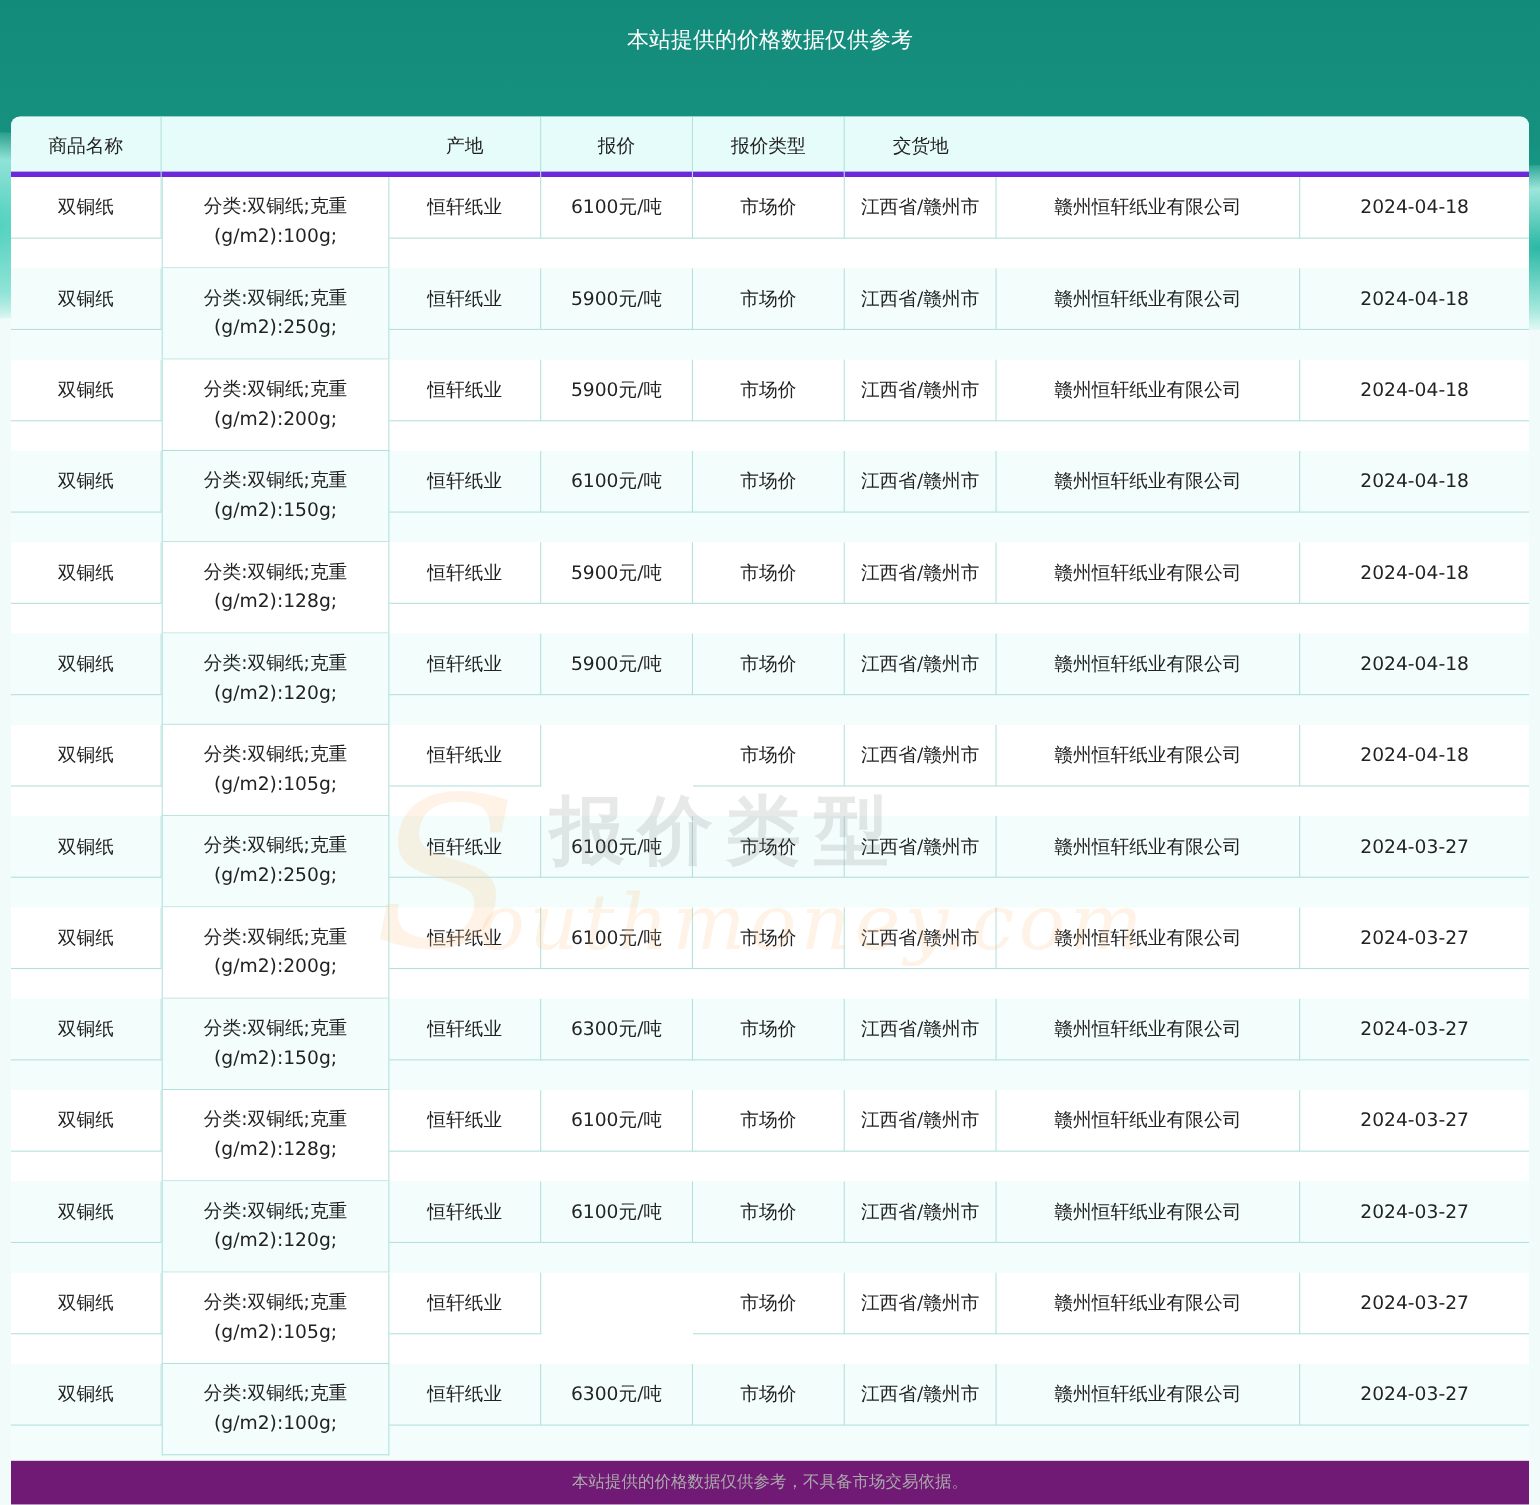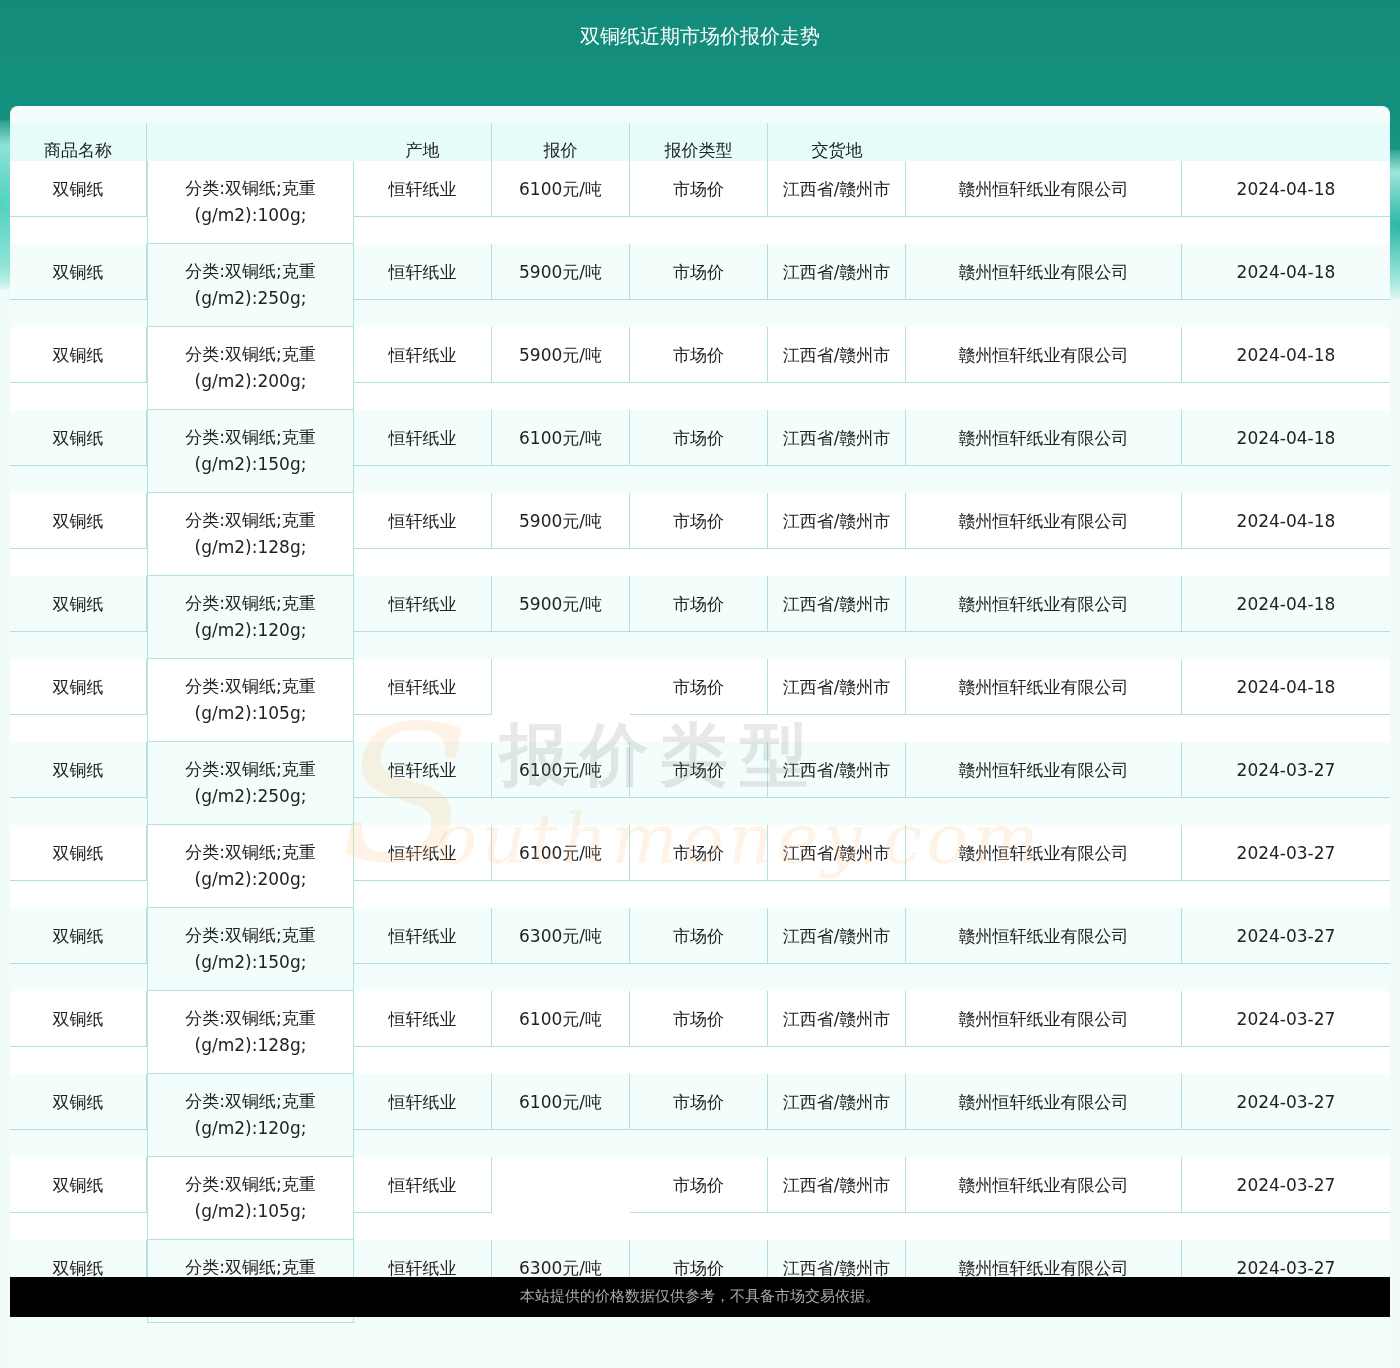--- a/index.html
+++ b/index.html
@@ -22,22 +22,22 @@
   }
   .title {
     position:absolute; left:0; top:20px; width:1400px; text-align:center;
     color:#ffffff; font-size:20px; line-height:33px;
   }
   .card {
     position:absolute; left:10px; top:106px; width:1380px; height:1262px;
     background:#f3fdfc; border-radius:8px 8px 0 0; overflow:hidden;
   }
   .thead {
-    position:absolute; left:0; top:17px; width:1380px; height:55px;
-    background:#e6fcfa; border-bottom:1px solid #6d28d9;
+    position:absolute; left:0; top:0; width:1380px; height:55px;
+    background:#e6fcfa; border-bottom:5px solid #6d28d9;
     box-sizing:border-box;
   }
   .th {
     position:absolute; top:0; height:55px; line-height:54px; text-align:center;
     font-size:17px; color:#222; box-sizing:border-box; border-right:1px solid #b5e1dc;
   }
   .th:last-child { border-right:none; }
   .row {
     position:absolute; left:0; width:1380px; height:83px;
   }
@@ -48,21 +48,21 @@
     font-size:17px; color:#222; line-height:56px;
     border-bottom:1px solid #b5e1dc; border-right:1px solid #b5e1dc;
   }
   .cell.last { border-right:none; }
   .cell.spec {
     height:83px; line-height:27px; padding-top:14px;
     border-left:1px solid #b5e1dc;
     border-bottom:1px solid #b5e1dc;
   }
   .footer {
-    position:absolute; left:0; top:1171px; width:1380px; height:40px; background:#000000;
+    position:absolute; left:0; top:1222px; width:1380px; height:40px; background:#701a75;
     text-align:center; line-height:38px; font-size:15px; color:#aaaaaa;
   }
   .watermark {
     position:absolute; left:340px; top:710px; width:640px; height:180px; pointer-events:none;
   }
   .wm-s {
     position:absolute; left:0; top:0; font-family:"DejaVu Serif", serif; font-style:italic;
     font-size:190px; color:rgba(250,200,140,0.22); line-height:170px;
   }
   .wm-cn {
@@ -75,21 +75,21 @@
   }
 </style>
 </head>
 <body>
 
 <div class="bg-top"></div>
 <div class="bg-swoosh-l"></div>
 <div class="bg-swoosh-r"></div>
 
 <div class="title">
-  <div>双铜纸近期市场价报价走势</div>
+  <div>本站提供的价格数据仅供参考</div>
 </div>
 
 <div class="card">
   <div class="thead">
     <div class="th" style="left:0;width:137px">商品名称</div>
     <div class="th" style="left:344px;width:138px">产地</div>
     <div class="th" style="left:482px;width:138px">报价</div>
     <div class="th" style="left:620px;width:138px">报价类型</div>
     <div class="th" style="left:758px;width:138px">交货地</div>
   </div>

